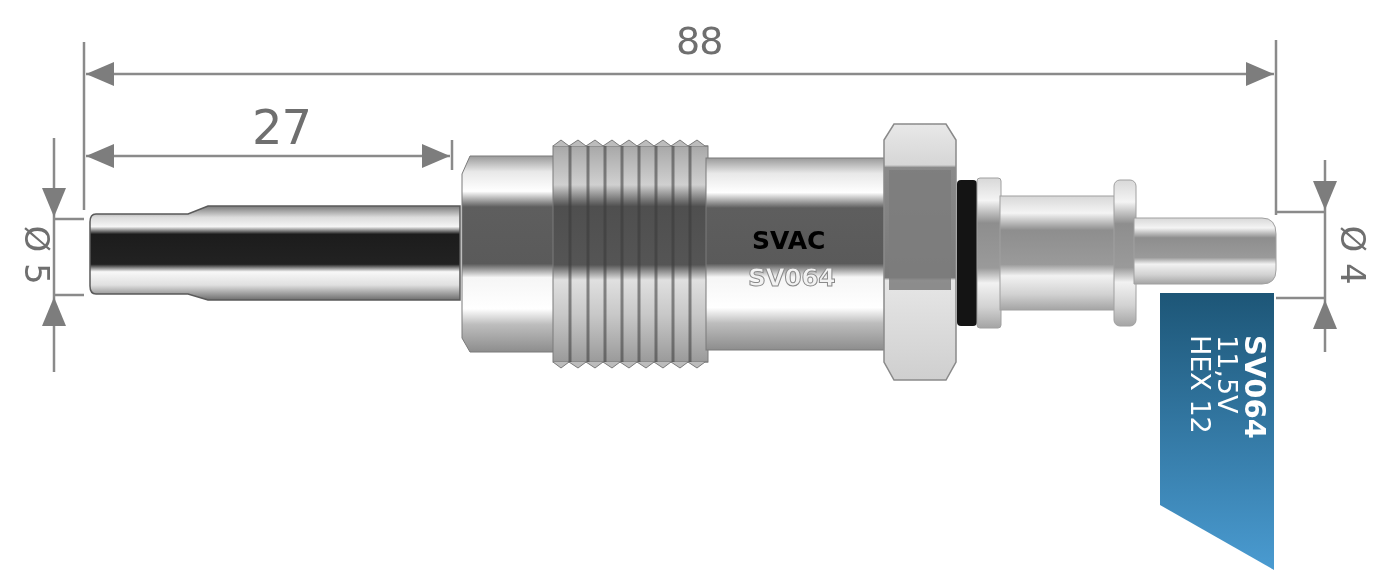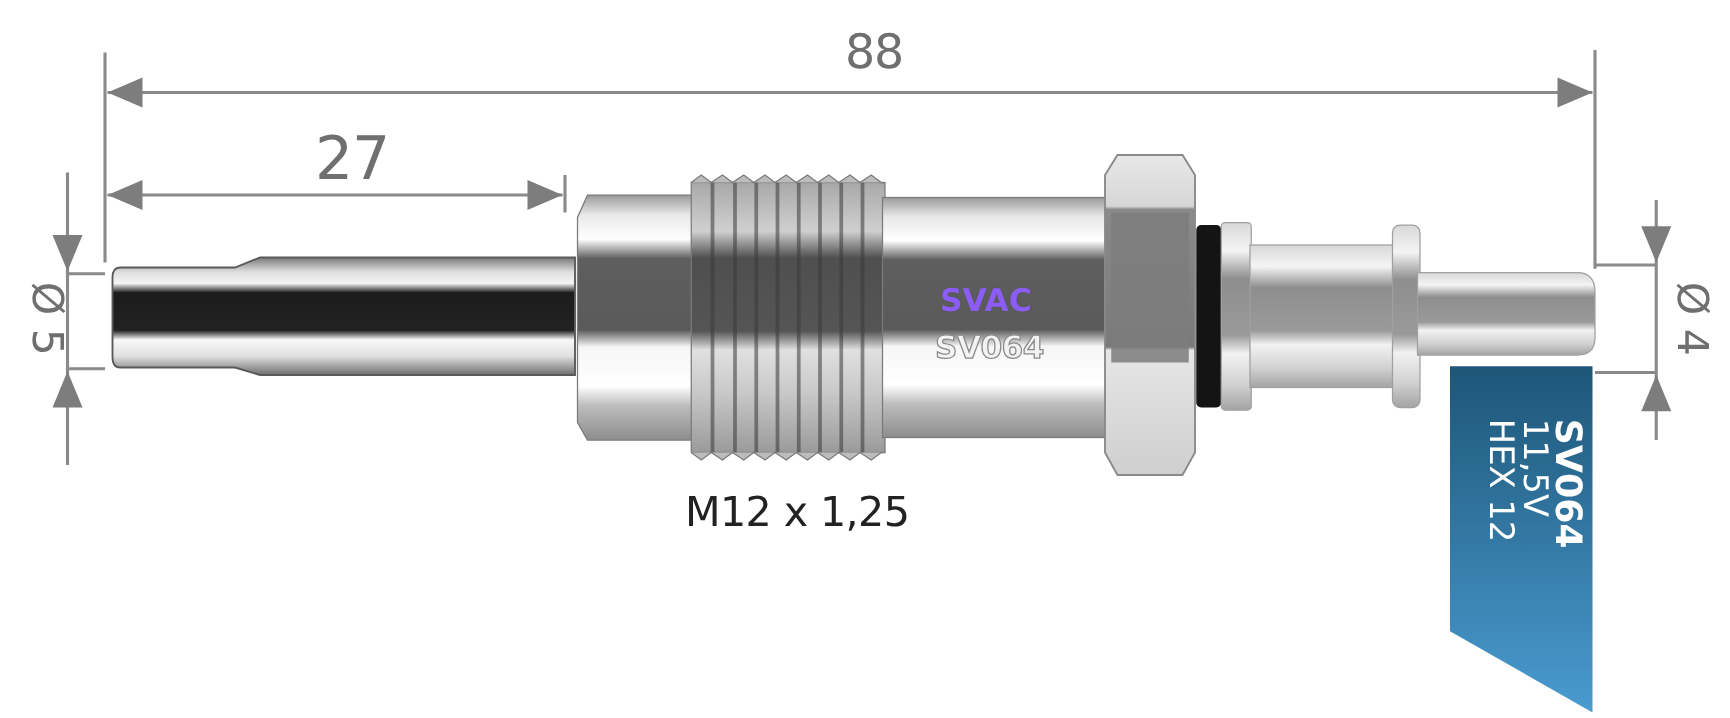--- a/index.html
+++ b/index.html
@@ -4,21 +4,21 @@
 <style>
   html, body { margin: 0; padding: 0; background: #ffffff; }
   body { width: 1384px; height: 574px; overflow: hidden; position: relative; font-family: "DejaVu Sans", sans-serif; }
   .canvas { position: absolute; left: 0; top: 0; width: 1384px; height: 446px; }
   .dim-text { position: absolute; color: #6f6f6f; font-family: "DejaVu Sans", sans-serif; font-weight: normal; line-height: 1; white-space: nowrap; }
   .dim-88 { left: 676px; top: 22px; font-size: 38px; letter-spacing: -1px; }
   .dim-27 { left: 252px; top: 103px; font-size: 48px; letter-spacing: -1px; }
   .dim-d5 { left: 2px; top: 238px; font-size: 34px; transform-origin: center; transform: rotate(90deg); width: 70px; text-align: center; }
   .dim-d4 { left: 1318px; top: 238px; font-size: 34px; transform-origin: center; transform: rotate(90deg); width: 70px; text-align: center; }
   .thread-label { position: absolute; left: 548px; top: 390px; font-size: 33px; color: #222; font-family: "DejaVu Sans", sans-serif; letter-spacing: -0.5px; white-space: nowrap; }
-  .engrave-brand { position: absolute; left: 752px; top: 226px; font-size: 25px; font-weight: bold; color: #8b5cf6; font-family: "DejaVu Sans", sans-serif; text-shadow: 0 0 1px #555; }
+  .engrave-brand { position: absolute; left: 752px; top: 226px; font-size: 25px; font-weight: bold; color: #000000; font-family: "DejaVu Sans", sans-serif; text-shadow: 0 0 1px #555; }
   .engrave-code { position: absolute; left: 748px; top: 263px; font-size: 25px; font-weight: bold; color: #f2f2f2; font-family: "DejaVu Sans", sans-serif; -webkit-text-stroke: 1px #8a8a8a; letter-spacing: -0.5px; }
   .tag-text { position: absolute; left: 1168px; top: 335px; width: 100px; height: 210px; }
   .tag-lines { position: absolute; left: 100px; top: 0; transform-origin: top left; transform: rotate(90deg); white-space: nowrap; }
   .tag-line { display: block; color: #ffffff; font-family: "DejaVu Sans", sans-serif; line-height: 27px; }
   .tag-line.code { font-weight: bold; font-size: 29px; }
   .tag-line.spec { font-size: 27px; }
 </style>
 </head>
 <body>
 
@@ -153,21 +153,20 @@
       <path d="M1134,218 L1262,218 Q1276,218 1276,234 L1276,270 Q1276,284 1262,284 L1134,284 z" fill="url(#termV)" stroke="#a0a0a0" stroke-width="1"></path>
     </g>
 
     <path d="M1160,293 L1274,293 L1274,570 L1160,505 z" fill="url(#tagGrad)"></path>
   </svg>
 
   <div class="dim-text dim-88">88</div>
   <div class="dim-text dim-27">27</div>
   <div class="dim-text dim-d5">Ø 5</div>
   <div class="dim-text dim-d4">Ø 4</div>
-  <div class="thread-label">M12 x 1,25</div>
 
   <div class="engrave-brand">SVAC</div>
   <div class="engrave-code">SV064</div>
 
   <div class="tag-text">
     <div class="tag-lines">
       <span class="tag-line code">SV064</span>
       <span class="tag-line spec">11,5V</span>
       <span class="tag-line spec">HEX 12</span>
     </div>

